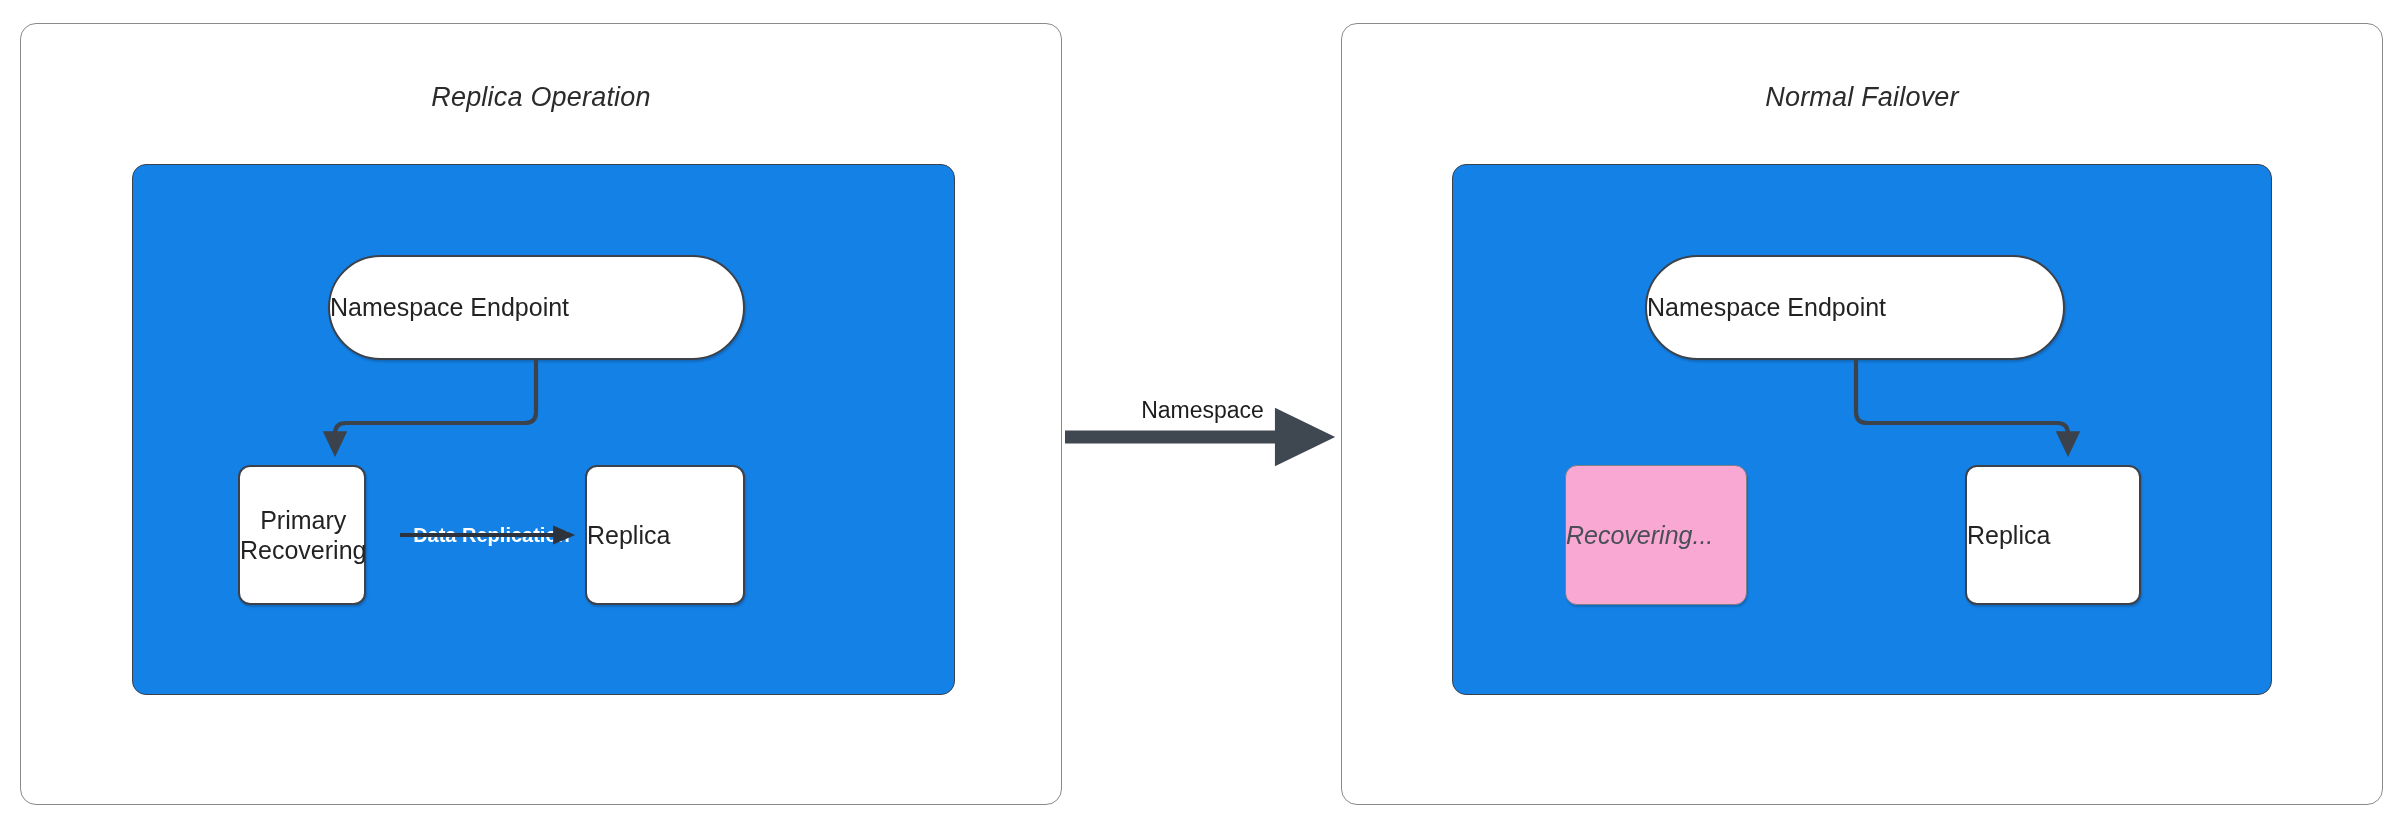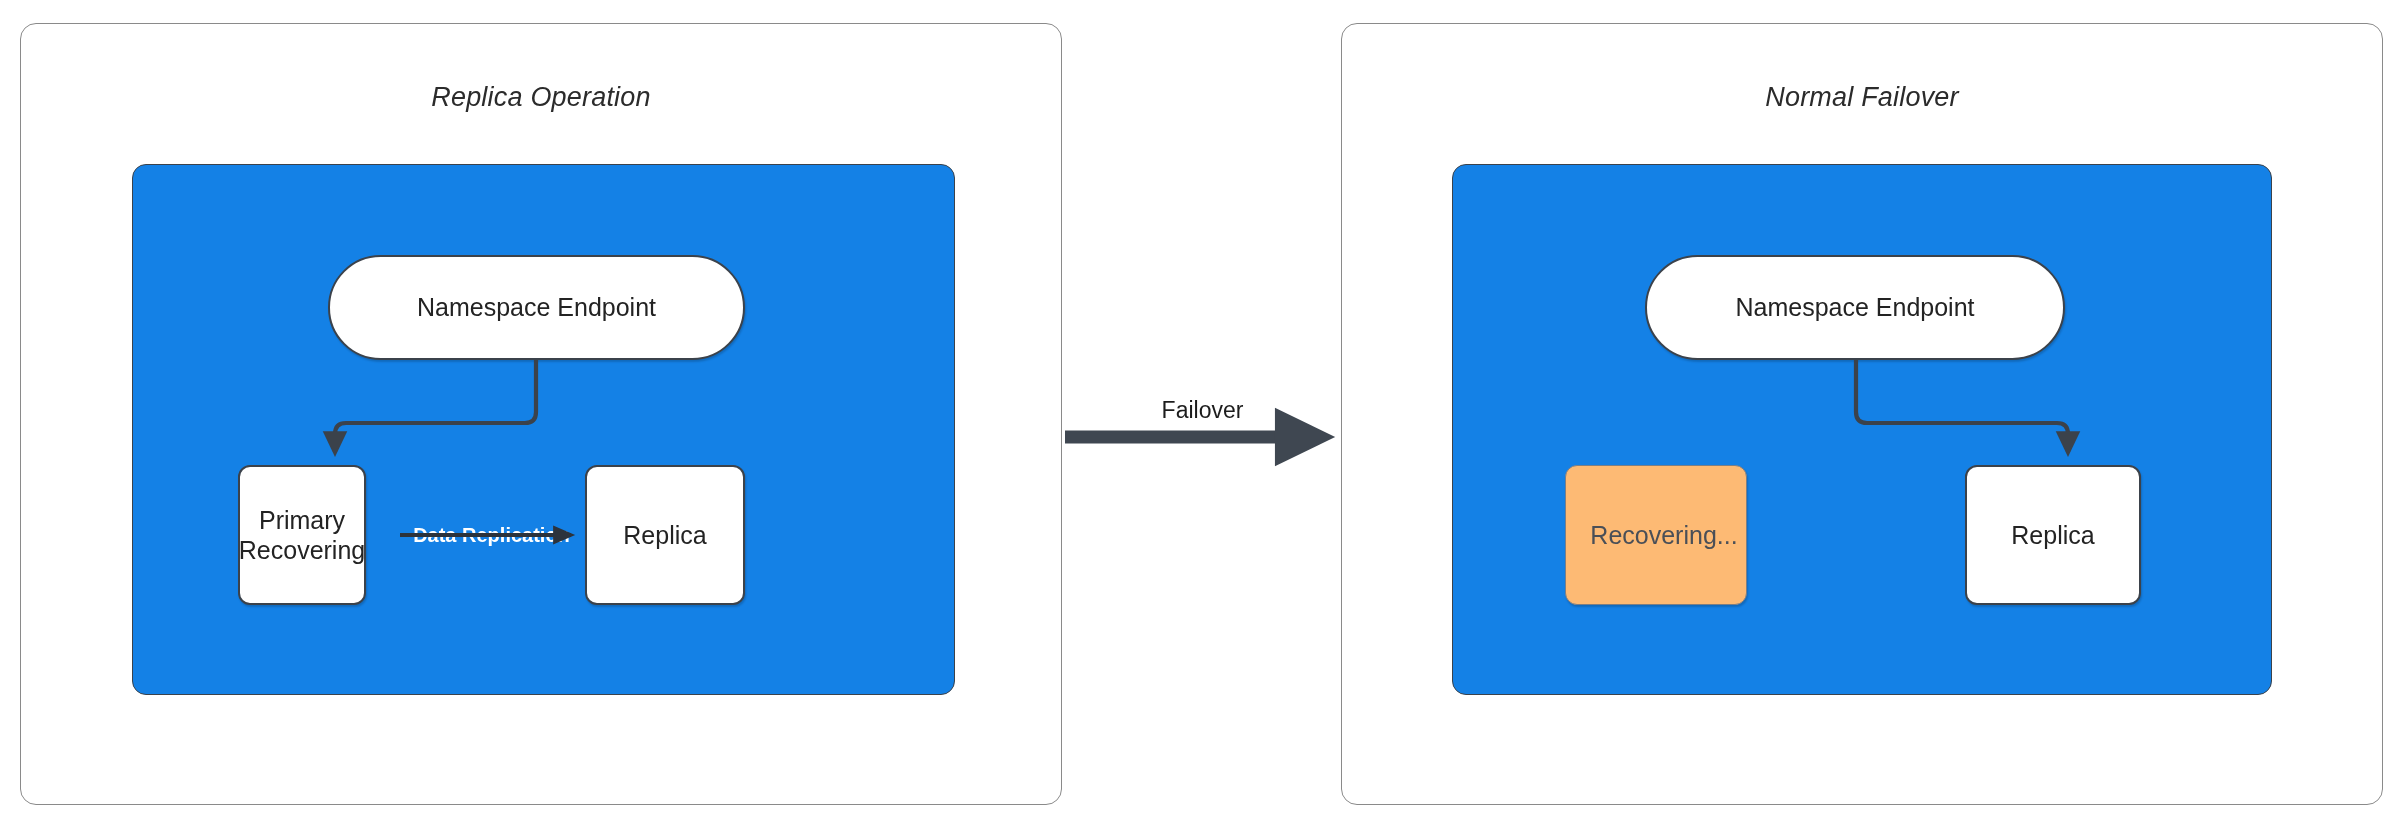--- a/index.html
+++ b/index.html
@@ -50,40 +50,40 @@
     border-radius: 14px;
     box-sizing: border-box;
   }
 
   
   .node {
     position: absolute;
     box-sizing: border-box;
     display: flex;
     align-items: center;
-    justify-content: center;
+    justify-content: flex-start;
     text-align: center;
     background: #ffffff;
     border: 2px solid #3b424b;
     color: #232323;
     font-size: 25px;
     line-height: 1.22;
     box-shadow: 1px 2px 2px rgba(0,0,0,0.18);
   }
   .node.pill {
     border-radius: 60px;
   }
   .node.rect {
     border-radius: 12px;
   }
   .node.muted {
-    background: #fdba74;
+    background: #f9a8d4;
     border: 1.6px solid #7b7f86;
     color: #4a4f57;
-    padding-left: 16px;
+    font-style: italic;
   }
 
   
   .connectors {
     position: absolute;
     left: 0; top: 0;
     width: 2407px;
     height: 828px;
     pointer-events: none;
     overflow: visible;
@@ -146,21 +146,21 @@
 
   <div class="node rect muted" style="left:1565px; top:465px; width:182px; height:140px;">
     <span>Recovering...</span>
   </div>
 
   <div class="node rect" style="left:1965px; top:465px; width:176px; height:140px;">
     <span>Replica</span>
   </div>
 
   <div class="edge-label dark" style="left:1065px; top:397px; width:275px;">
-    <span>Failover</span>
+    <span>Namespace</span>
   </div>
 
   <svg class="connectors" viewBox="0 0 2407 828" width="2407" height="828">
     <defs>
       <marker id="arrow-dark" viewBox="0 0 12 12" refX="9" refY="6" markerWidth="7" markerHeight="7" orient="auto-start-reverse">
         <path d="M 0.5 1 L 11 6 L 0.5 11 z" fill="#3b424b"></path>
       </marker>
       <marker id="arrow-dark-sm" viewBox="0 0 12 12" refX="9" refY="6" markerWidth="6" markerHeight="6" orient="auto-start-reverse">
         <path d="M 0.5 1.5 L 11 6 L 0.5 10.5 z" fill="#2c333c"></path>
       </marker>

